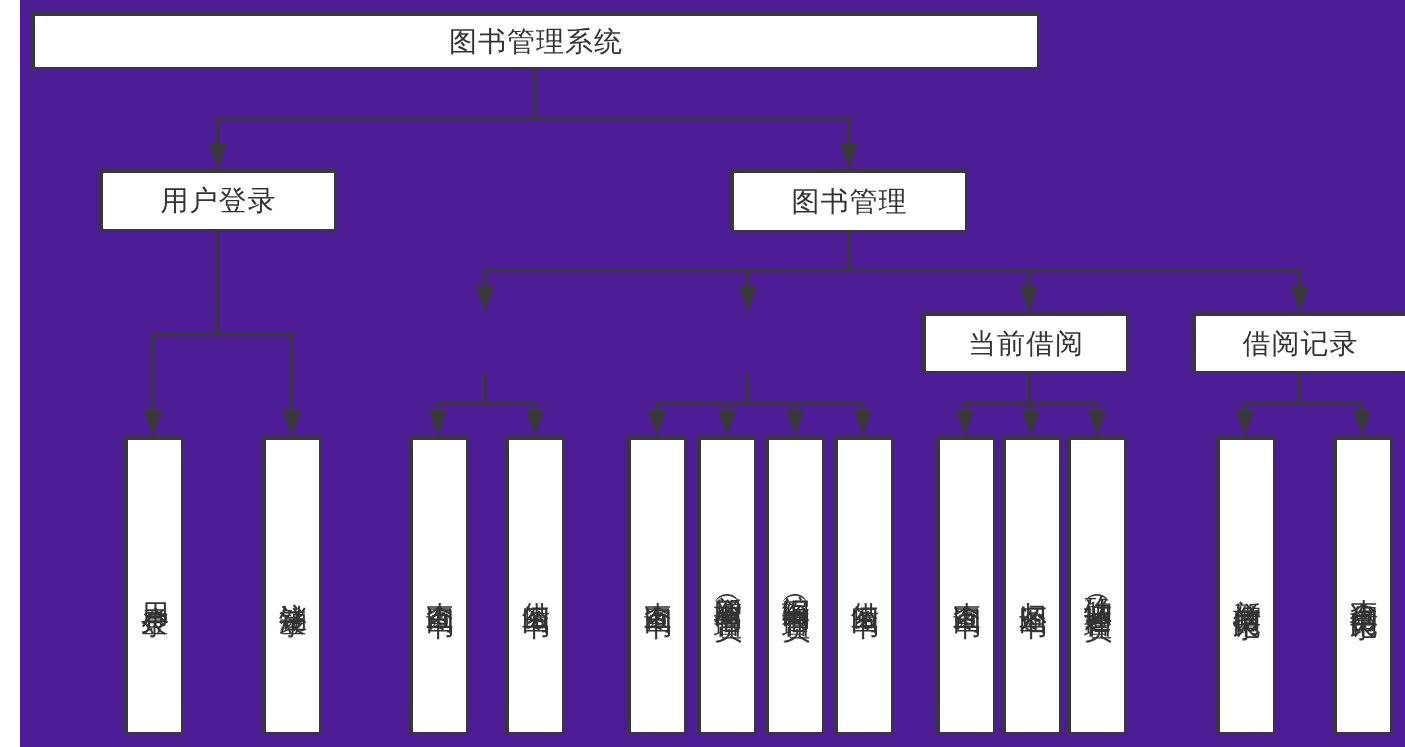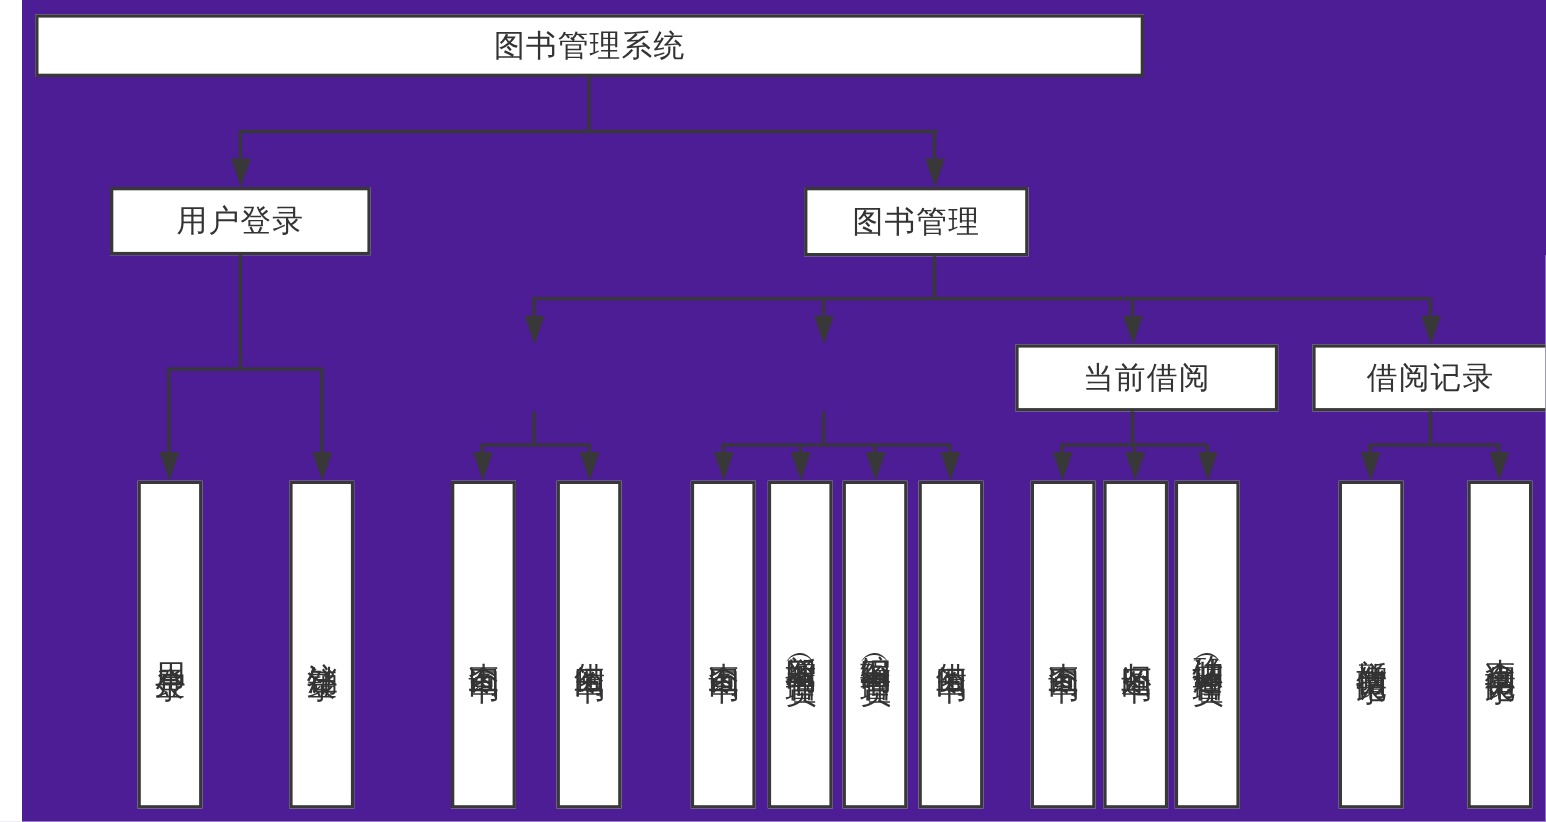--- a/index.html
+++ b/index.html
@@ -74,35 +74,35 @@
 <div class="canvas">
 
   <div class="node" style="left:12px; top:13px; width:1008px; height:57px;">图书管理系统</div>
 
   <div class="vline" style="left:514px; top:70px; height:50px;"></div>
   <div class="hline" style="left:197px; top:118px; width:635px;"></div>
   <div class="drop" style="left:197px; top:120px; height:24px;"></div>
   <div class="drop" style="left:828px; top:120px; height:24px;"></div>
 
   <div class="node" style="left:80px; top:170px; width:237px; height:62px;">用户登录</div>
-  <div class="node" style="left:711px; top:170px; width:204px; height:63px;">图书管理</div>
+  <div class="node" style="left:711px; top:170px; width:237px; height:63px;">图书管理</div>
 
   <div class="vline" style="left:197px; top:232px; height:104px;"></div>
   <div class="hline" style="left:132px; top:334px; width:142px;"></div>
   <div class="drop" style="left:132px; top:336px; height:75px;"></div>
   <div class="drop" style="left:271px; top:336px; height:75px;"></div>
 
   <div class="vline" style="left:828px; top:233px; height:39px;"></div>
   <div class="hline" style="left:464px; top:270px; width:817px;"></div>
   <div class="drop" style="left:464px;  top:272px; height:15px;"></div>
   <div class="drop" style="left:727px;  top:272px; height:15px;"></div>
   <div class="drop" style="left:1008px; top:272px; height:15px;"></div>
   <div class="drop" style="left:1279px; top:272px; height:15px;"></div>
 
-  <div class="node" style="left:903px; top:313px; width:239px; height:61px;">当前借阅</div>
+  <div class="node" style="left:903px; top:313px; width:206px; height:61px;">当前借阅</div>
   <div class="node" style="left:1173px; top:313px; width:215px; height:61px;font-family:Liberation Mono, monospace;">借阅记录</div>
 
   <div class="vline" style="left:464px; top:374px; height:31px;"></div>
   <div class="hline" style="left:417px; top:403px; width:100px;"></div>
   <div class="drop" style="left:417px; top:405px; height:6px;"></div>
   <div class="drop" style="left:514px; top:405px; height:6px;"></div>
 
   <div class="vline" style="left:727px; top:374px; height:31px;"></div>
   <div class="hline" style="left:636px; top:403px; width:209px;"></div>
   <div class="drop" style="left:636px; top:405px; height:6px;"></div>

